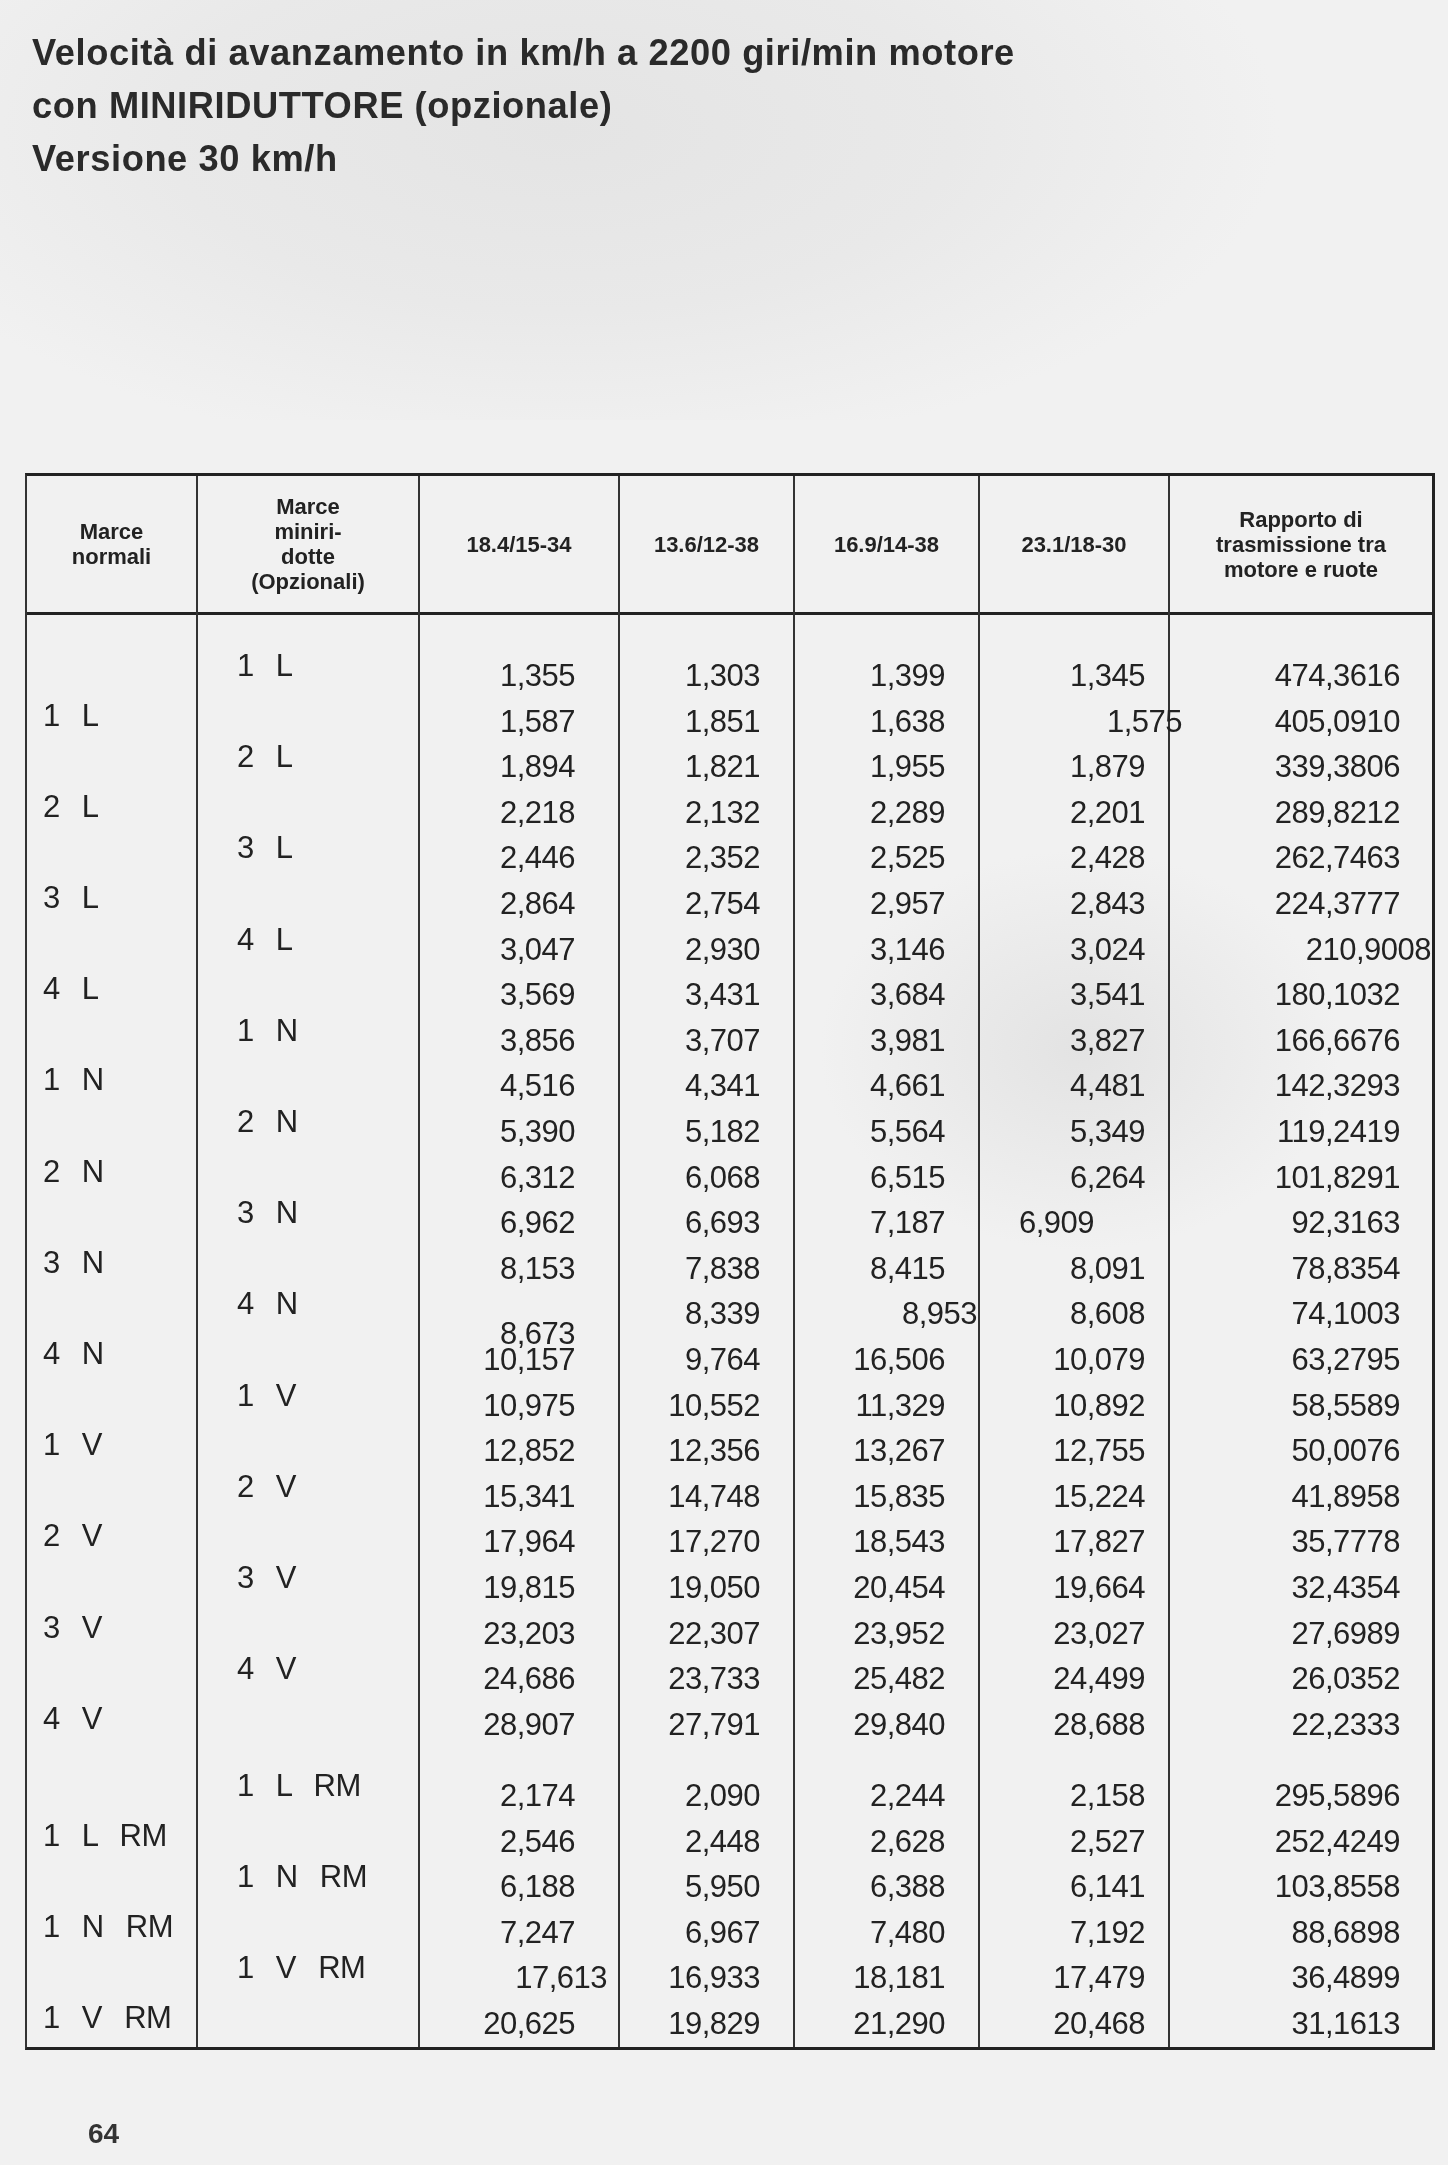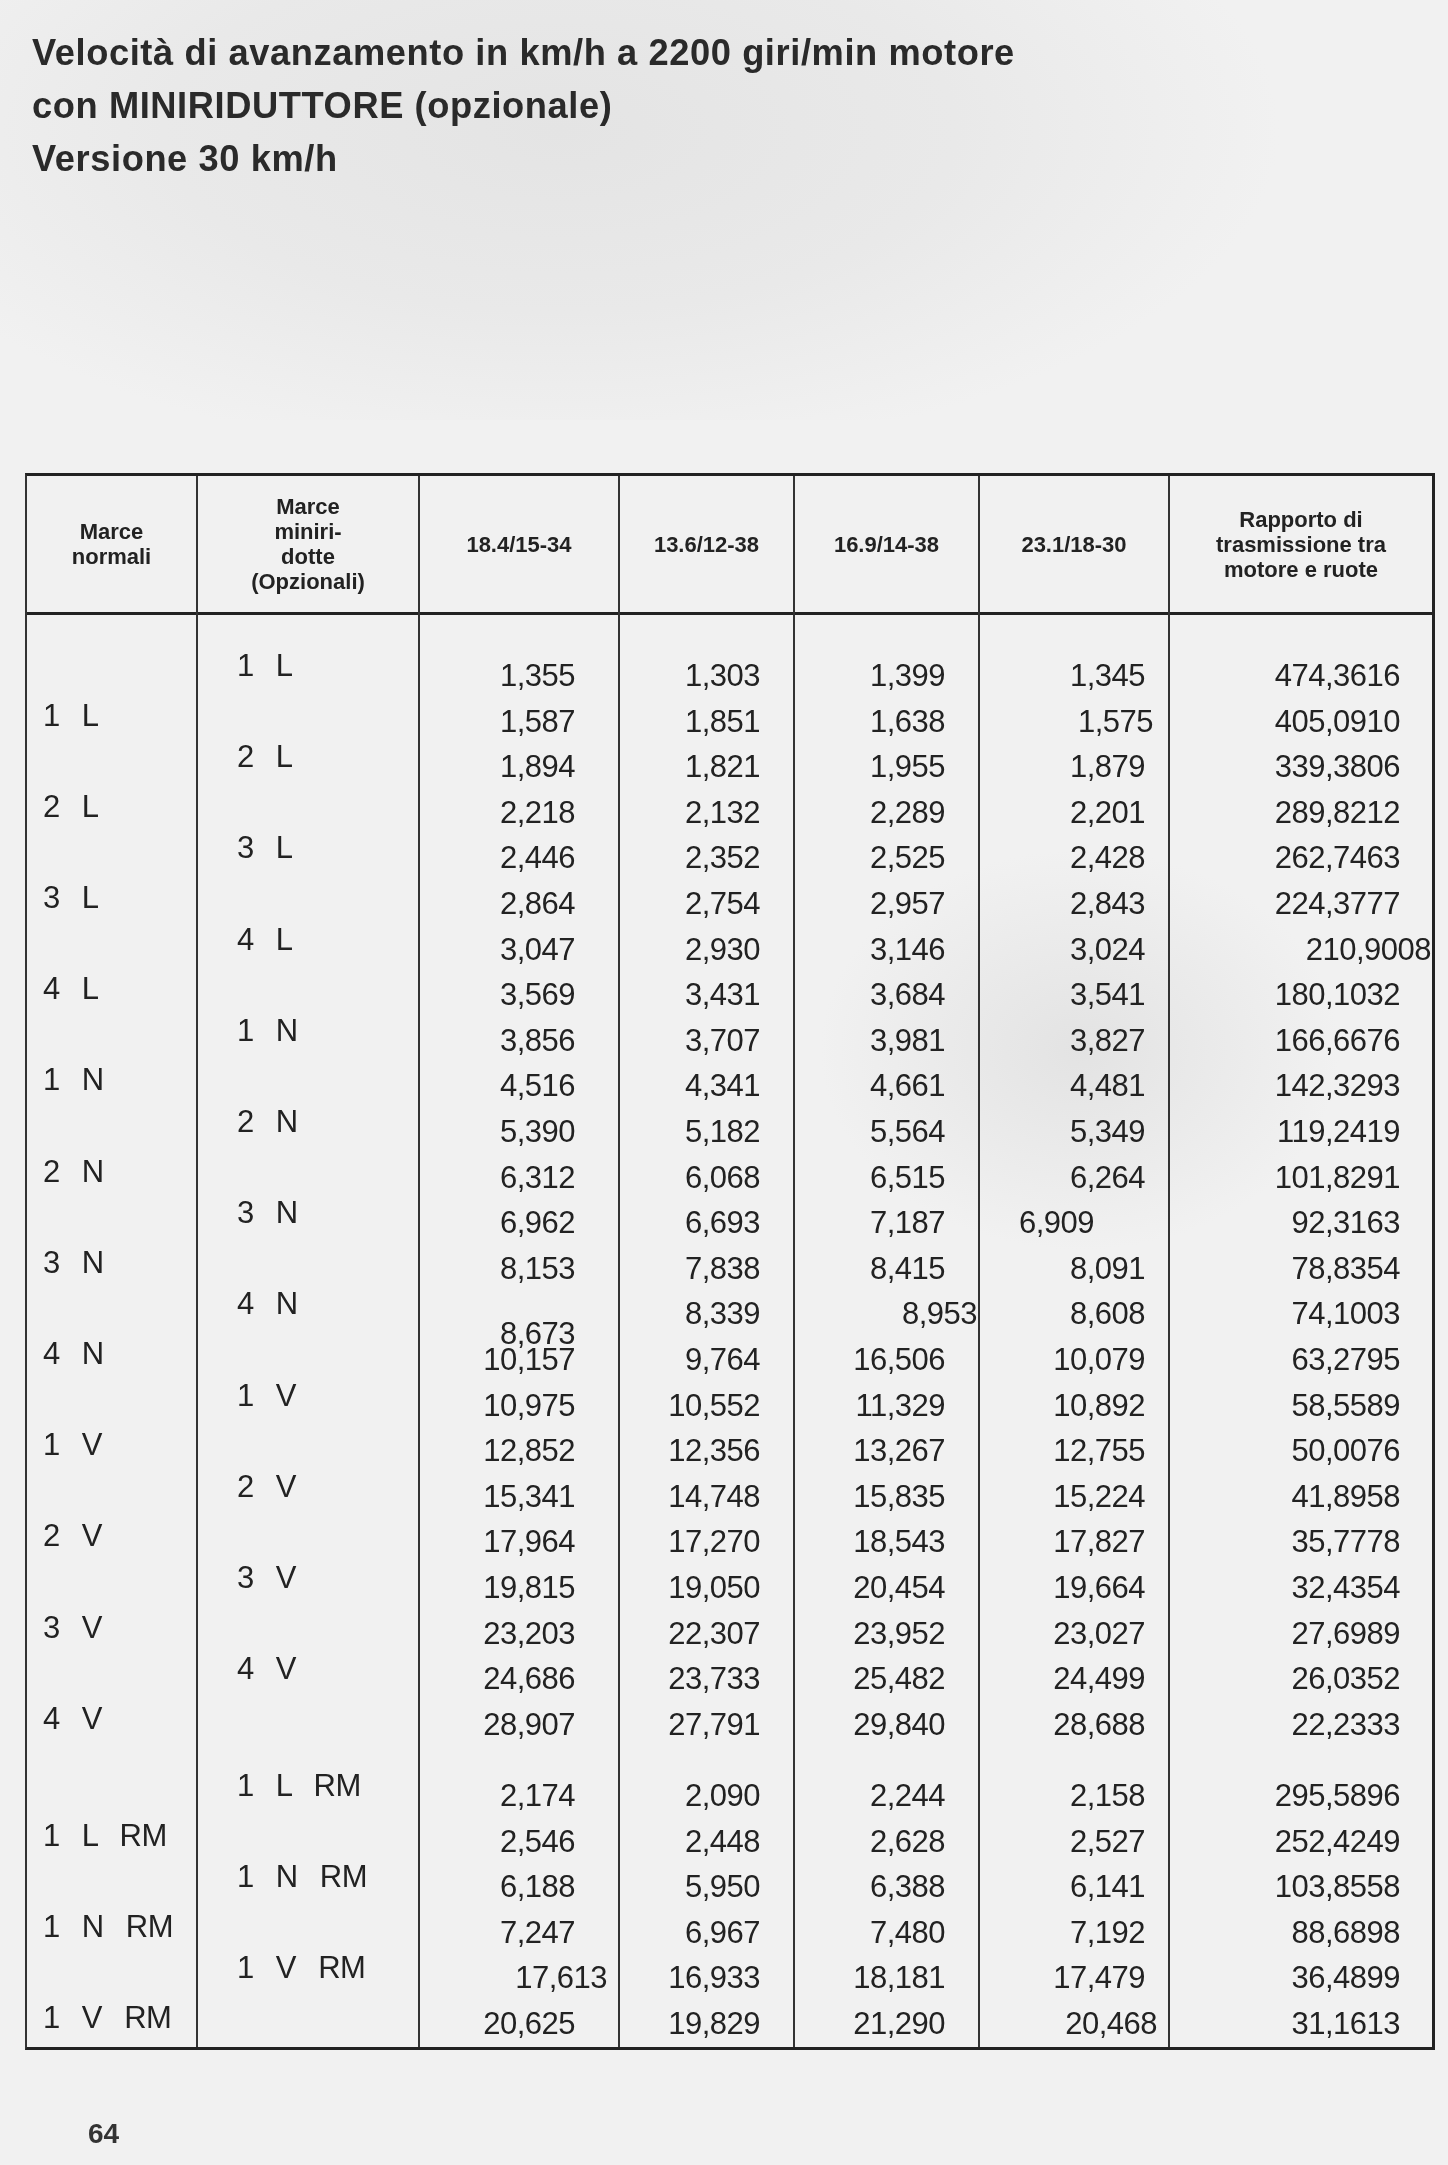--- a/index.html
+++ b/index.html
@@ -100,21 +100,21 @@
         <div class="cell num" style="left: 768px; width: 150px;">1,399</div>
         <div class="cell num" style="left: 953px; width: 165px;">1,345</div>
         <div class="cell num" style="left: 1143px; width: 230px;">474,3616</div>
       </div>
       <div class="row" style="top: 225.6px;">
         <div class="cell gear" style="left: 16px; width: 150px; top: -6px;">1 L</div>
         <div class="cell gear" style="left: 210px; width: 180px; top: -10px;"></div>
         <div class="cell num" style="left: 393px; width: 155px;">1,587</div>
         <div class="cell num" style="left: 593px; width: 140px;">1,851</div>
         <div class="cell num" style="left: 768px; width: 150px;">1,638</div>
-        <div class="cell num" style="left: 953px; width: 165px; padding-left: 8px;">1,575</div>
+        <div class="cell num" style="left: 982px; width: 165px; padding-left: 8px;">1,575</div>
         <div class="cell num" style="left: 1143px; width: 230px;">405,0910</div>
       </div>
       <div class="row" style="top: 271.2px;">
         <div class="cell gear" style="left: 16px; width: 150px; top: -6px;"></div>
         <div class="cell gear" style="left: 210px; width: 180px; top: -10px;">2 L</div>
         <div class="cell num" style="left: 393px; width: 155px;">1,894</div>
         <div class="cell num" style="left: 593px; width: 140px;">1,821</div>
         <div class="cell num" style="left: 768px; width: 150px;">1,955</div>
         <div class="cell num" style="left: 953px; width: 165px;">1,879</div>
         <div class="cell num" style="left: 1143px; width: 230px;">339,3806</div>
@@ -352,19 +352,19 @@
         <div class="cell num" style="left: 768px; width: 150px;">18,181</div>
         <div class="cell num" style="left: 953px; width: 165px;">17,479</div>
         <div class="cell num" style="left: 1143px; width: 230px;">36,4899</div>
       </div>
       <div class="row" style="top: 1528px;">
         <div class="cell gear" style="left: 16px; width: 150px; top: -6px;">1 V RM</div>
         <div class="cell gear" style="left: 210px; width: 180px; top: -10px;"></div>
         <div class="cell num" style="left: 393px; width: 155px;">20,625</div>
         <div class="cell num" style="left: 593px; width: 140px;">19,829</div>
         <div class="cell num" style="left: 768px; width: 150px;">21,290</div>
-        <div class="cell num" style="left: 953px; width: 165px; padding-left: 12px;">20,468</div>
+        <div class="cell num" style="left: 953px; width: 165px;">20,468</div>
         <div class="cell num" style="left: 1143px; width: 230px;">31,1613</div>
       </div>
     </div>
 </div>
 
 <div class="pagenum">64</div>
 
 </body></html>

